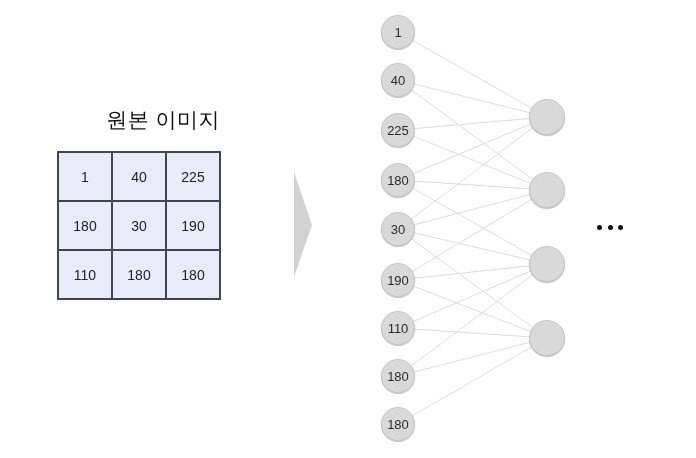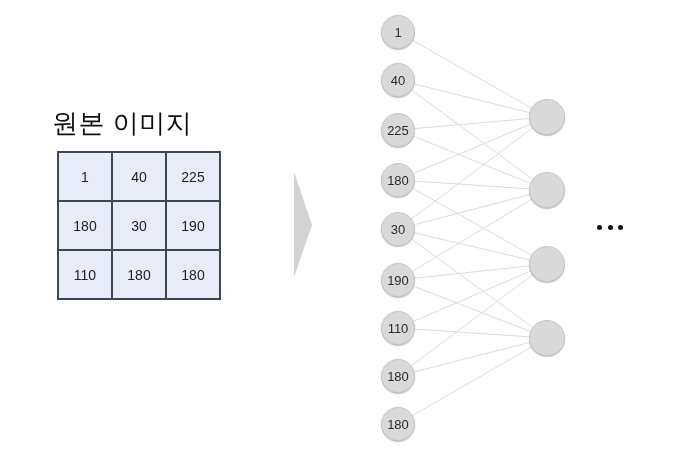--- a/index.html
+++ b/index.html
@@ -10,22 +10,22 @@
     --grid-border:#3e464e;
     --arrow:#d2d2d2;
     --text:#1a1a1a;
   }
   html,body{margin:0;padding:0;background:#fff;}
   .canvas{
     position:relative;width:696px;height:458px;background:#ffffff;overflow:hidden;
     font-family:"Liberation Sans", sans-serif;color:var(--text);
   }
   .title{
-    position:absolute;left:52px;top:106px;width:168px;text-align:left;
-    font-size:26px;font-weight:400;color:#0f0f0f;letter-spacing:0.5px;
+    position:absolute;left:52px;top:106px;width:168px;text-align:right;
+    font-size:21px;font-weight:400;color:#0f0f0f;letter-spacing:0.5px;
   }
   .grid{
     position:absolute;left:57px;top:151px;
     display:grid;grid-template-columns:repeat(3,52px);grid-auto-rows:47px;
     border:2px solid var(--grid-border);background:var(--grid-border);
     grid-gap:2px;
   }
   .cell{
     background:var(--cell-fill);display:flex;align-items:center;justify-content:center;
     font-size:14px;color:#222;

